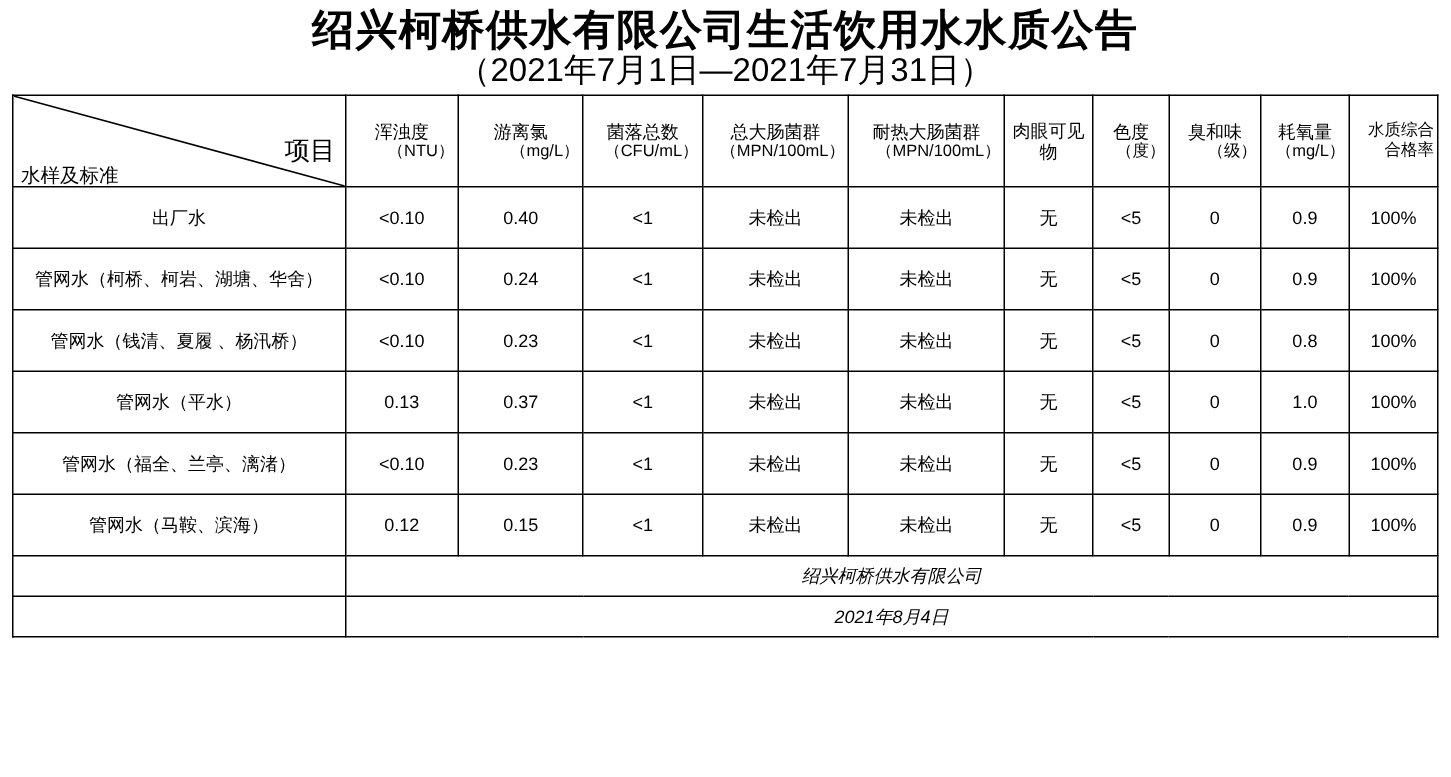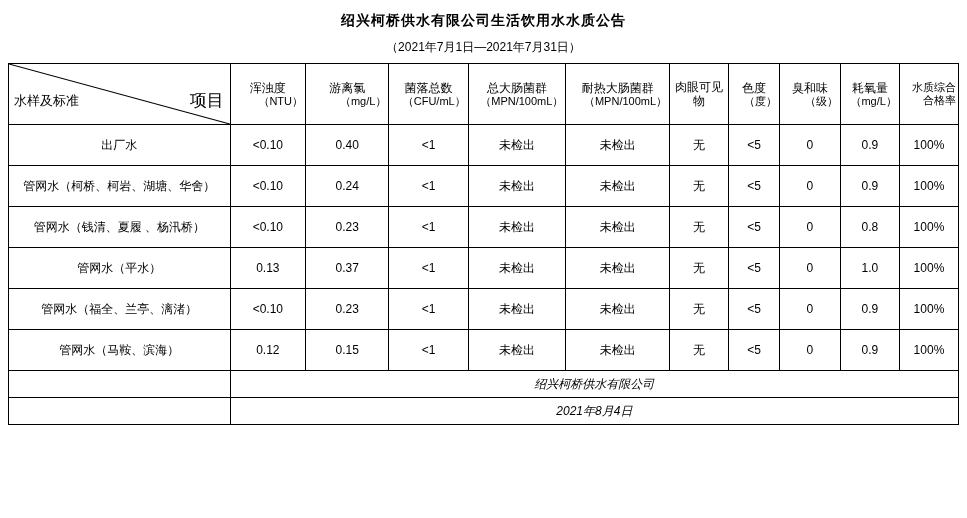--- a/index.html
+++ b/index.html
@@ -15,29 +15,29 @@
     overflow: hidden;
   }
   .page {
     position: relative;
     width: 967px;
     height: 518px;
     box-sizing: border-box;
   }
   .title {
     text-align: center;
-    font-size: 14px;
+    font-size: 28px;
     font-weight: bold;
     letter-spacing: 1px;
     padding-top: 7px;
     line-height: 26px;
   }
   .subtitle {
     text-align: center;
-    font-size: 12px;
+    font-size: 22px;
     padding-top: 3px;
     padding-bottom: 5px;
     line-height: 22px;
   }
   table.qtable {
     border-collapse: collapse;
     width: 951px;
     margin: 0 auto;
     table-layout: fixed;
   }
@@ -70,21 +70,21 @@
   }
   .corner-cell .lbl-item {
     position: absolute;
     right: 6px;
     top: 30px;
     font-size: 17px;
   }
   .corner-cell .lbl-sample {
     position: absolute;
     left: 5px;
-    bottom: 16px;
+    bottom: 0;
     font-size: 13px;
   }
   .hdr .h2 {
     font-size: 11px;
     line-height: 13px;
     text-align: right;
   }
   .std-row td {
     height: 40px;
     font-size: 13px;

